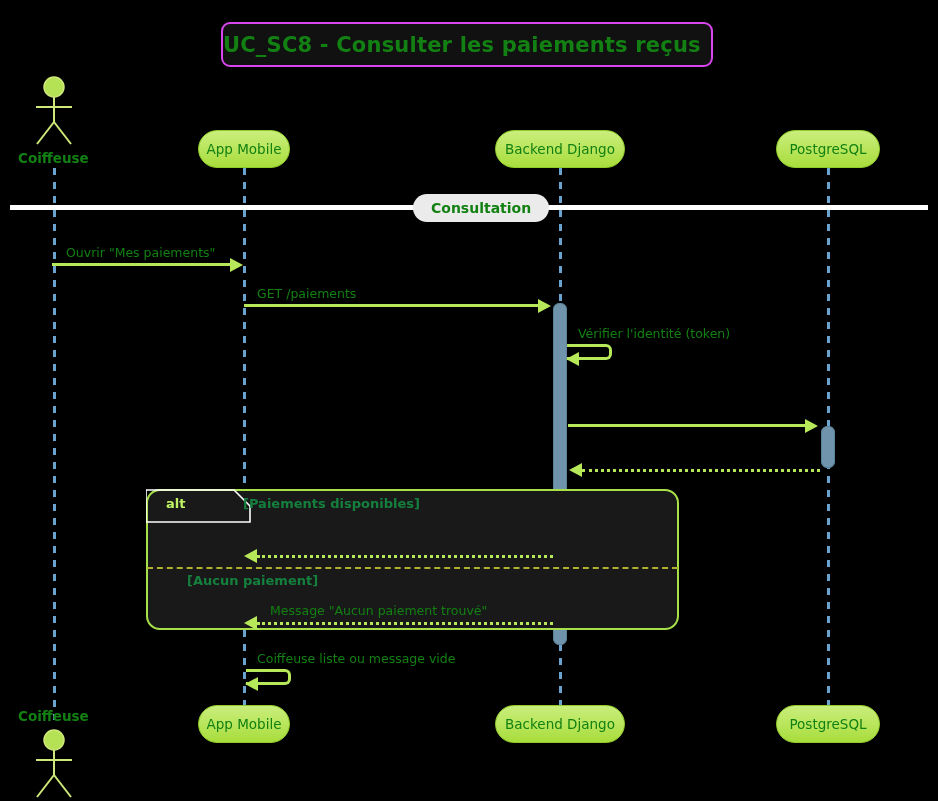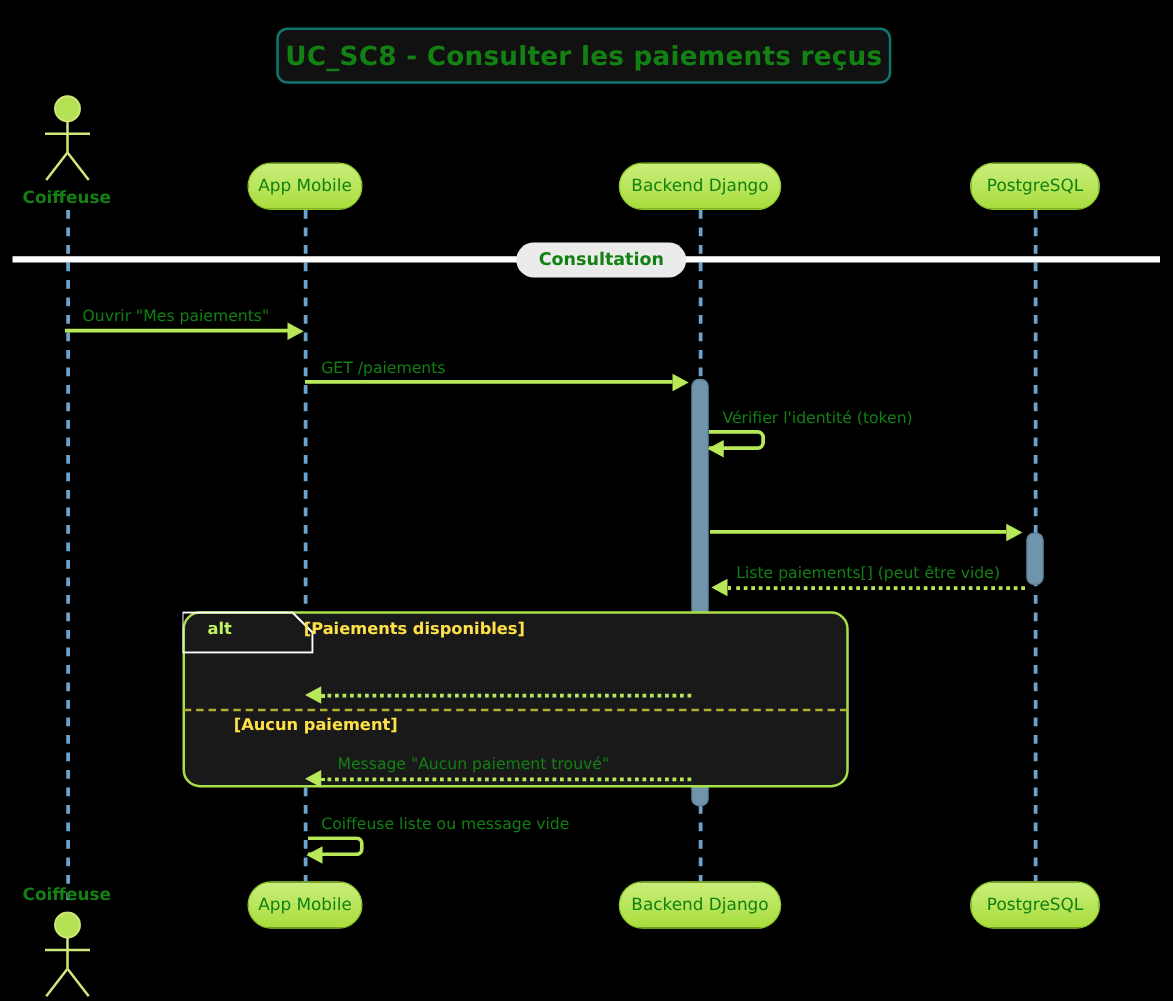--- a/index.html
+++ b/index.html
@@ -2,22 +2,22 @@
 <html><head>
 <meta charset="utf-8">
 <style>
   html,body{margin:0;padding:0;background:#000;}
   body{width:938px;height:801px;position:relative;overflow:hidden;
        font-family:"DejaVu Sans","Liberation Sans",sans-serif;}
   .canvas{position:absolute;inset:0;width:938px;height:801px;background:#000;}
 
   
   .title-box{position:absolute;left:221px;top:22px;width:492px;height:45px;
-    background:#111111;border:2px solid #0f766e;border-radius:9px;box-sizing:border-box;
-    display:flex;align-items:center;justify-content:center;}
+    background:#111111;border:2px solid #d946ef;border-radius:9px;box-sizing:border-box;
+    display:flex;align-items:center;}
   .title-text{color:#128012;font-size:21px;font-weight:bold;letter-spacing:.2px;white-space:nowrap;}
 
   
   .lifeline{position:absolute;width:3px;
     background-image:linear-gradient(to bottom,#6ba3cf 0 7px,rgba(0,0,0,0) 7px 14px);
     background-size:3px 14px;}
 
   
   .pbox{position:absolute;height:38px;border-radius:19px;box-sizing:border-box;
     background:linear-gradient(to bottom,#caee7c,#a8dd3c);
@@ -51,21 +51,21 @@
 
   
   .selfmsg{position:absolute;box-sizing:border-box;
     border:3px solid #b6e85a;border-left:none;border-radius:0 6px 6px 0;}
 
   
   .alt-frame{position:absolute;box-sizing:border-box;border:2px solid #a8e04a;
     border-radius:14px;background:#191919;}
   .alt-tab{position:absolute;box-sizing:border-box;}
   .alt-tab-label{position:absolute;color:#bef264;font-size:13px;font-weight:bold;}
-  .alt-cond{position:absolute;color:#fde047;font-size:13px;font-weight:bold;white-space:nowrap;}
+  .alt-cond{position:absolute;color:#15803d;font-size:13px;font-weight:bold;white-space:nowrap;}
   .alt-sep{position:absolute;height:0;border-top:2px dashed #b0b031;}
 </style>
 </head>
 <body>
 
 <div class="canvas">
 
   <div class="title-box">
     <div class="title-text">UC_SC8 - Consulter les paiements reçus</div>
   </div>
@@ -114,21 +114,20 @@
   <div class="arrow-line" style="left:244px;top:304px;width:294px;"></div>
   <div class="arrow-head right" style="left:538px;top:299px;"></div>
 
   <div class="msg-label" style="left:578px;top:326px;">Vérifier l'identité (token)</div>
   <div class="selfmsg" style="left:567px;top:344px;width:45px;height:16px;"></div>
   <div class="arrow-head left" style="left:566px;top:352px;"></div>
 
   <div class="arrow-line" style="left:568px;top:424px;width:237px;"></div>
   <div class="arrow-head right" style="left:805px;top:419px;"></div>
 
-  <div class="msg-label" style="left:589px;top:450px;">Liste paiements[] (peut être vide)</div>
   <div class="arrow-line dashed" style="left:582px;top:469px;width:238px;"></div>
   <div class="arrow-head left" style="left:569px;top:463px;"></div>
 
   <div class="alt-frame" style="left:146px;top:489px;width:533px;height:141px;"></div>
   <svg class="alt-tab" style="left:146px;top:489px;width:105px;height:34px;" viewBox="0 0 105 34">
     <path d="M0 1 H88 L104 17 V33 H0 Z" fill="none" stroke="#ffffff" stroke-width="1.6"></path>
   </svg>
   <div class="alt-tab-label" style="left:166px;top:496px;">alt</div>
   <div class="alt-cond" style="left:243px;top:496px;">[Paiements disponibles]</div>
 

